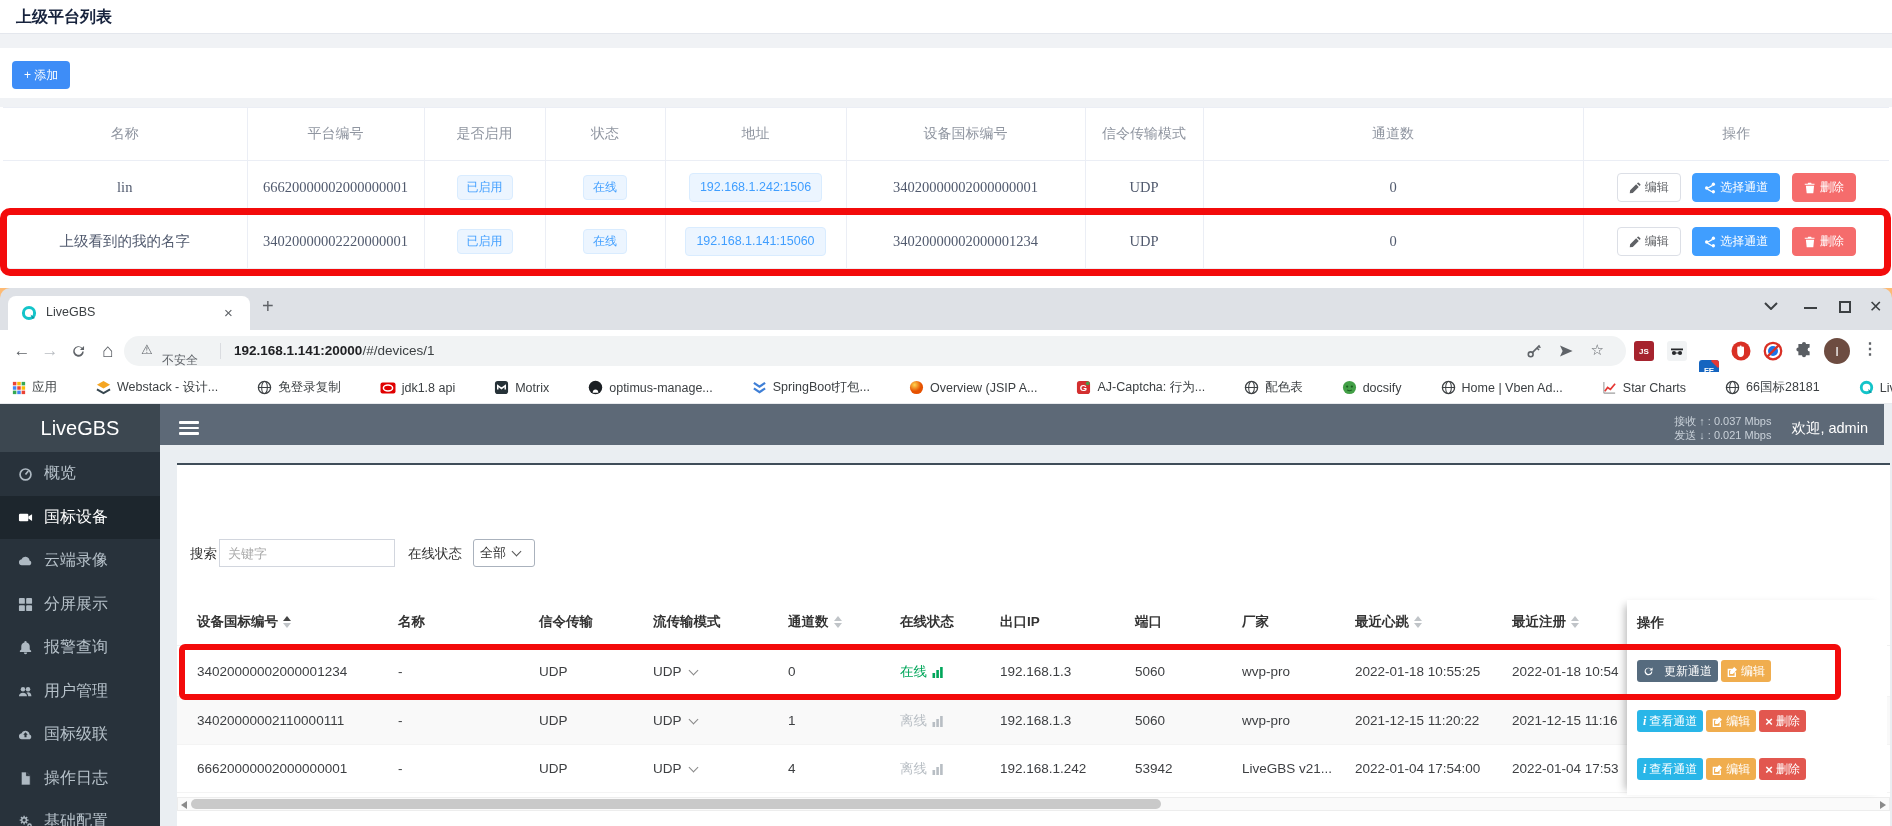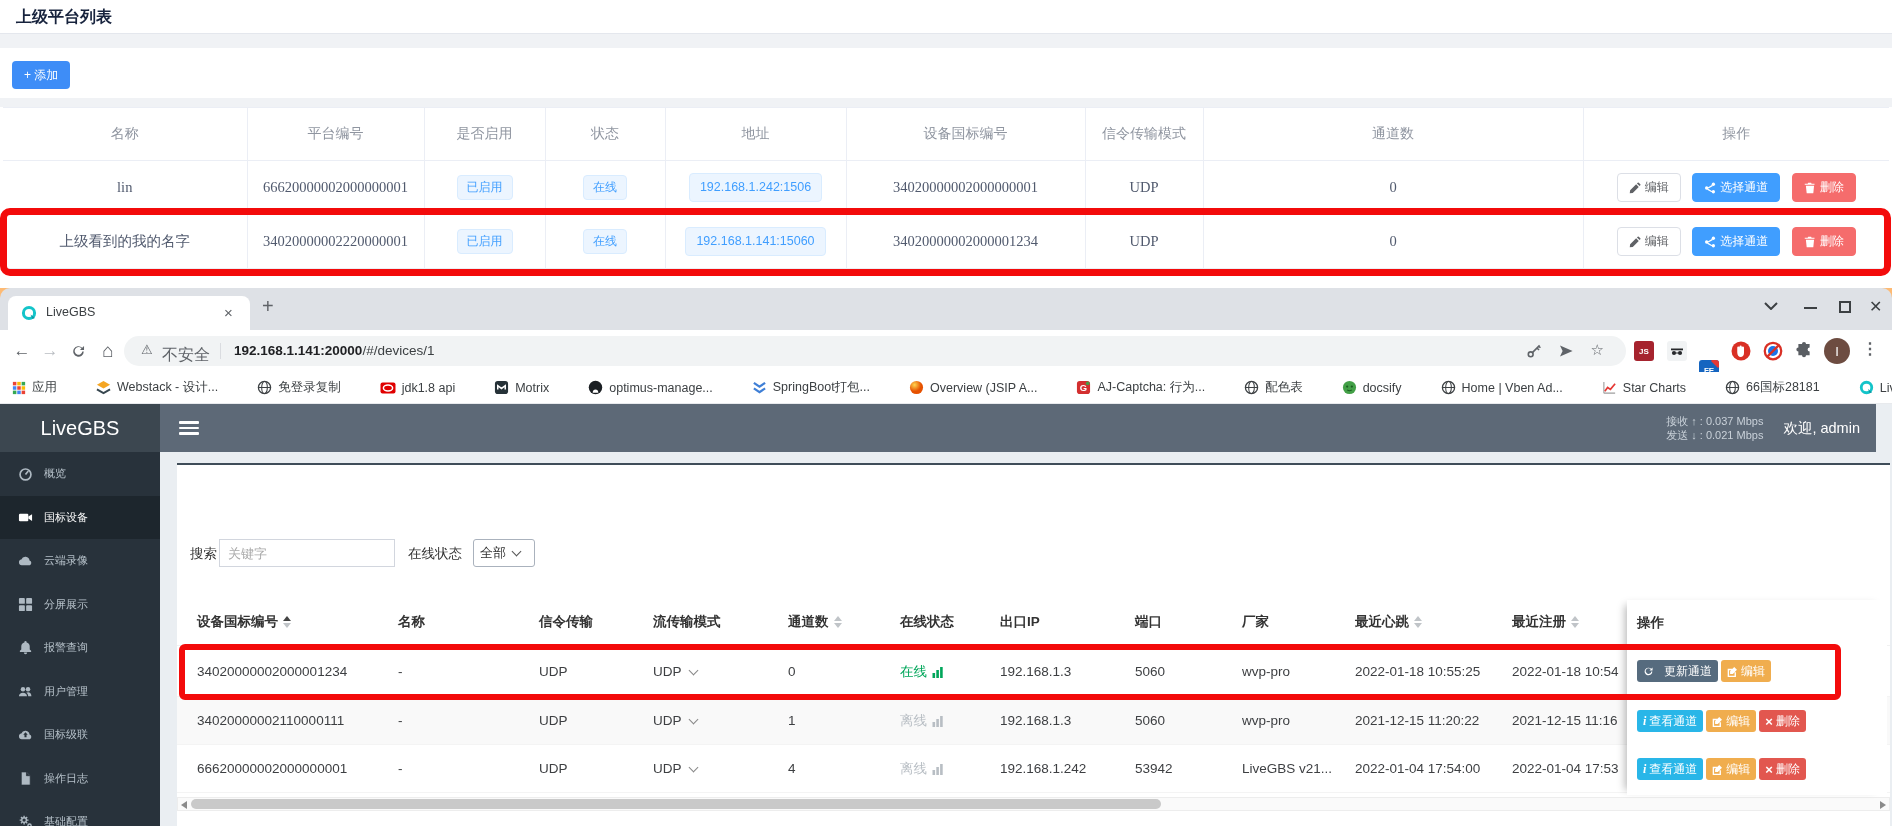--- a/index.html
+++ b/index.html
@@ -52,21 +52,21 @@
   .wc-chev{left:1764px;top:14px;}
   .wc-min{left:1804px;top:19px;width:13px;height:2px;background:#3c4043;}
   .wc-max{left:1839px;top:13px;width:12px;height:12px;border:2px solid #3c4043;background:transparent;}
   .wc-close{left:1869px;top:11px;font-size:16px;line-height:16px;}
 
   .btoolbar{position:absolute;left:0;top:42px;width:100%;height:42px;background:#fff;}
   .navic{position:absolute;top:9px;width:24px;height:24px;display:flex;align-items:center;justify-content:center;
          font-size:17px;color:#5f6368;cursor:pointer;}
   .omnibox{position:absolute;left:124px;top:6px;width:1502px;height:30px;background:#f1f3f4;border-radius:15px;cursor:text;}
   .omni-warn{position:absolute;left:17px;top:6px;font-size:13px;color:#5f6368;}
-  .omni-sec{position:absolute;left:38px;top:9px;font-size:16px;color:#5f6368;}
+  .omni-sec{position:absolute;left:38px;top:16px;font-size:12px;color:#5f6368;}
   .omni-div{position:absolute;left:96px;top:7px;width:1px;height:16px;background:#dadce0;}
   .omni-url{position:absolute;left:110px;top:7px;font-size:13.5px;color:#202124;white-space:nowrap;}
   .omni-url .host{font-weight:bold;}
   .omni-url .path{color:#3c4043;}
   .omni-right{position:absolute;top:7px;cursor:pointer;}
   .ext{position:absolute;top:11px;width:20px;height:20px;cursor:pointer;}
   .ext-js{background:#a6232e;border-radius:3px;color:#fff;font-size:8px;font-weight:bold;display:flex;align-items:center;justify-content:center;}
   .ext-spy{background:#f1f3f4;border-radius:3px;display:flex;align-items:center;justify-content:center;}
   .ext-fe{background:#1565c0;border-radius:3px;color:#fff;font-size:8px;font-weight:bold;display:flex;align-items:center;justify-content:center;position:relative;overflow:hidden;margin-top:19px;}
   .ext-fe i{position:absolute;right:-4px;top:-4px;width:10px;height:10px;background:#e53935;transform:rotate(45deg);}
@@ -79,29 +79,29 @@
              display:flex;align-items:center;padding:0 12px;font-size:12.5px;color:#3c4043;gap:22px;}
   .bm{display:flex;align-items:center;gap:6px;margin-right:17px;cursor:pointer;white-space:nowrap;}
   .bm-right{margin-left:auto;display:flex;align-items:center;gap:9px;}
   .bm-more{font-size:14px;color:#5f6368;cursor:pointer;}
   .bm-div{width:1px;height:16px;background:#dadce0;}
 
   
   .app{position:absolute;left:0;top:116px;width:100%;height:422px;background:#eaeef2;overflow:hidden;}
   .logo{position:absolute;left:0;top:0;width:160px;height:48px;background:#3c4750;color:#fff;font-size:20px;
         text-align:center;line-height:48px;cursor:pointer;}
-  .navbar{position:absolute;left:160px;top:0;right:16px;height:48px;background:#5d6977;}
+  .navbar{position:absolute;left:160px;top:0;right:8px;height:41px;background:#5d6977;}
   .burger{position:absolute;left:19px;top:17px;width:20px;height:14px;cursor:pointer;}
   .burger i{display:block;height:2.5px;background:#fff;margin-bottom:3px;border-radius:1px;}
   .nav-right{position:absolute;right:16px;top:0;height:48px;display:flex;align-items:center;gap:20px;}
   .stats{font-size:11px;color:#c9d1d9;line-height:14px;text-align:left;}
   .welcome{color:#fff;font-size:14.5px;cursor:pointer;}
 
   .sidebar{position:absolute;left:0;top:48px;width:160px;bottom:0;background:#28323b;}
-  .mi{height:43.5px;display:flex;align-items:center;padding-left:18px;gap:11px;color:#b6c1c9;font-size:11px;cursor:pointer;}
+  .mi{height:43.5px;display:flex;align-items:center;padding-left:18px;gap:11px;color:#b6c1c9;font-size:16px;cursor:pointer;}
   .mi .mic{width:15px;height:15px;display:inline-flex;color:#aeb9c2;}
   .mi.active{background:#1d262d;color:#fff;}
   .mi.active .mic{color:#fff;}
 
   .content{position:absolute;left:160px;top:48px;right:0;bottom:0;background:#eaeef2;}
   .panel{position:absolute;left:17px;top:11px;right:2px;bottom:0;background:#fff;border-top:2px solid #3f4d59;}
   .p-title{position:absolute;left:0;top:24px;width:100%;text-align:center;font-size:17px;color:#444;}
   .s-label{position:absolute;top:80px;font-size:13.5px;color:#333;}
   .s-input{position:absolute;left:42px;top:74px;width:176px;height:28px;border:1px solid #d2d6de;padding:0 8px;
            font-size:13px;font-family:"Liberation Sans",sans-serif;color:#333;outline:none;}

